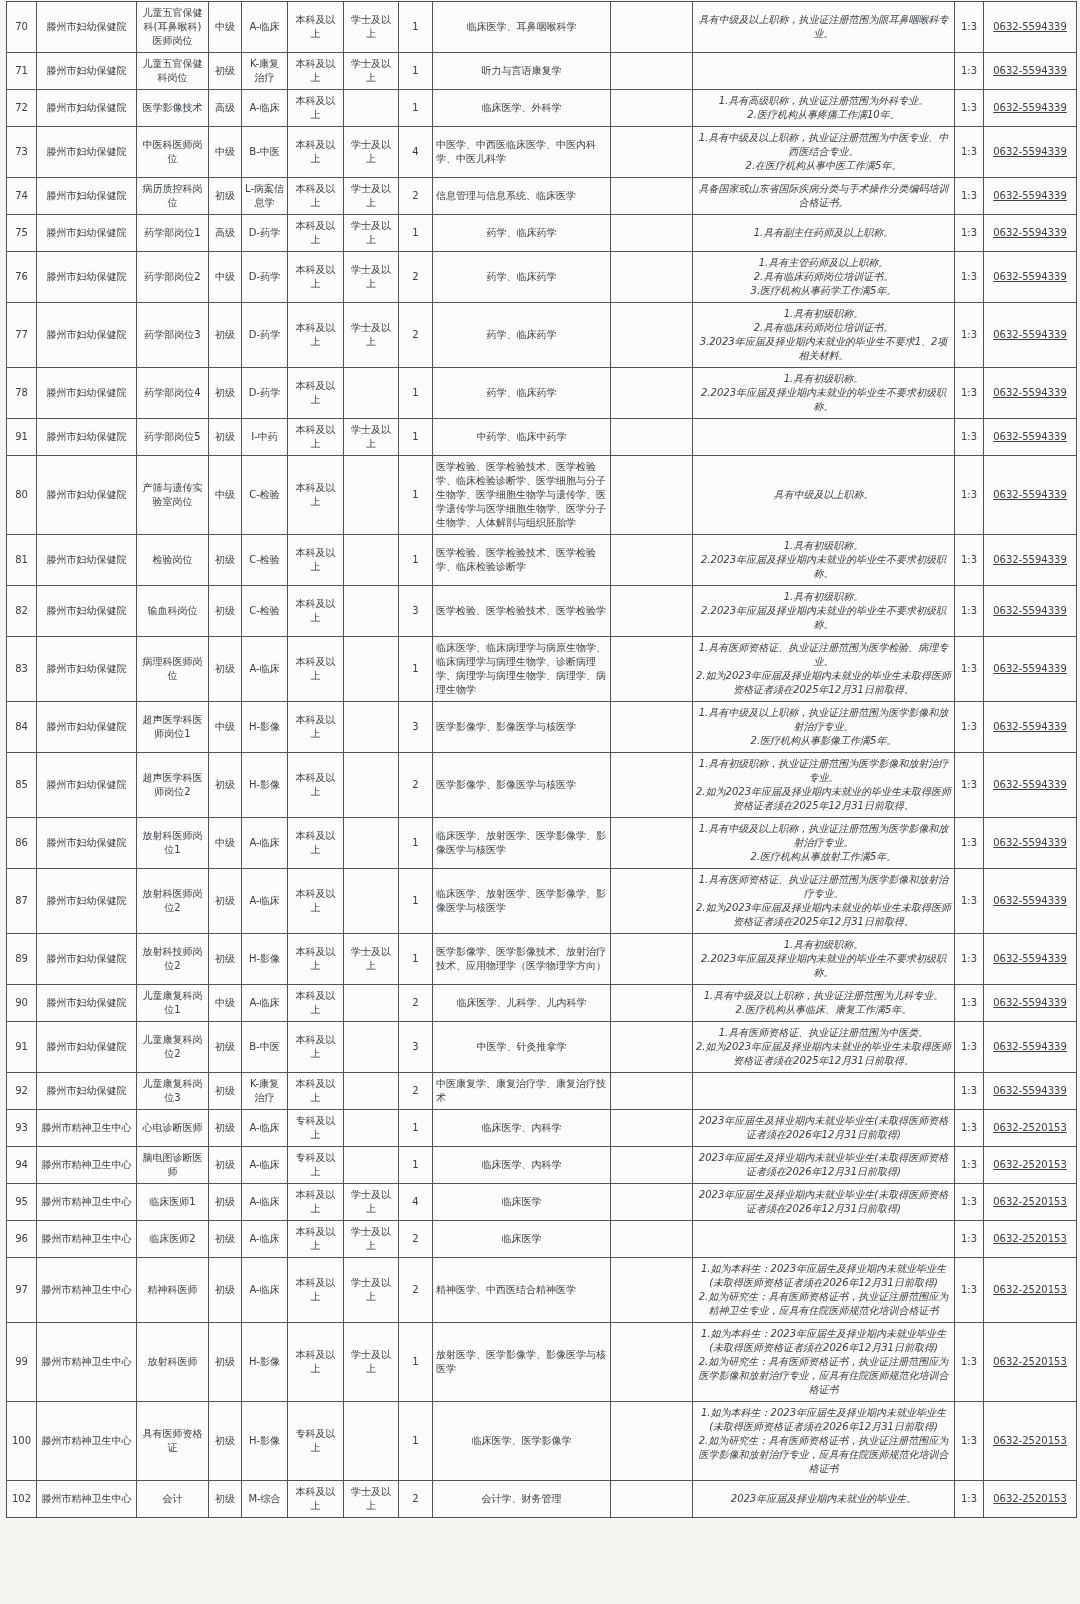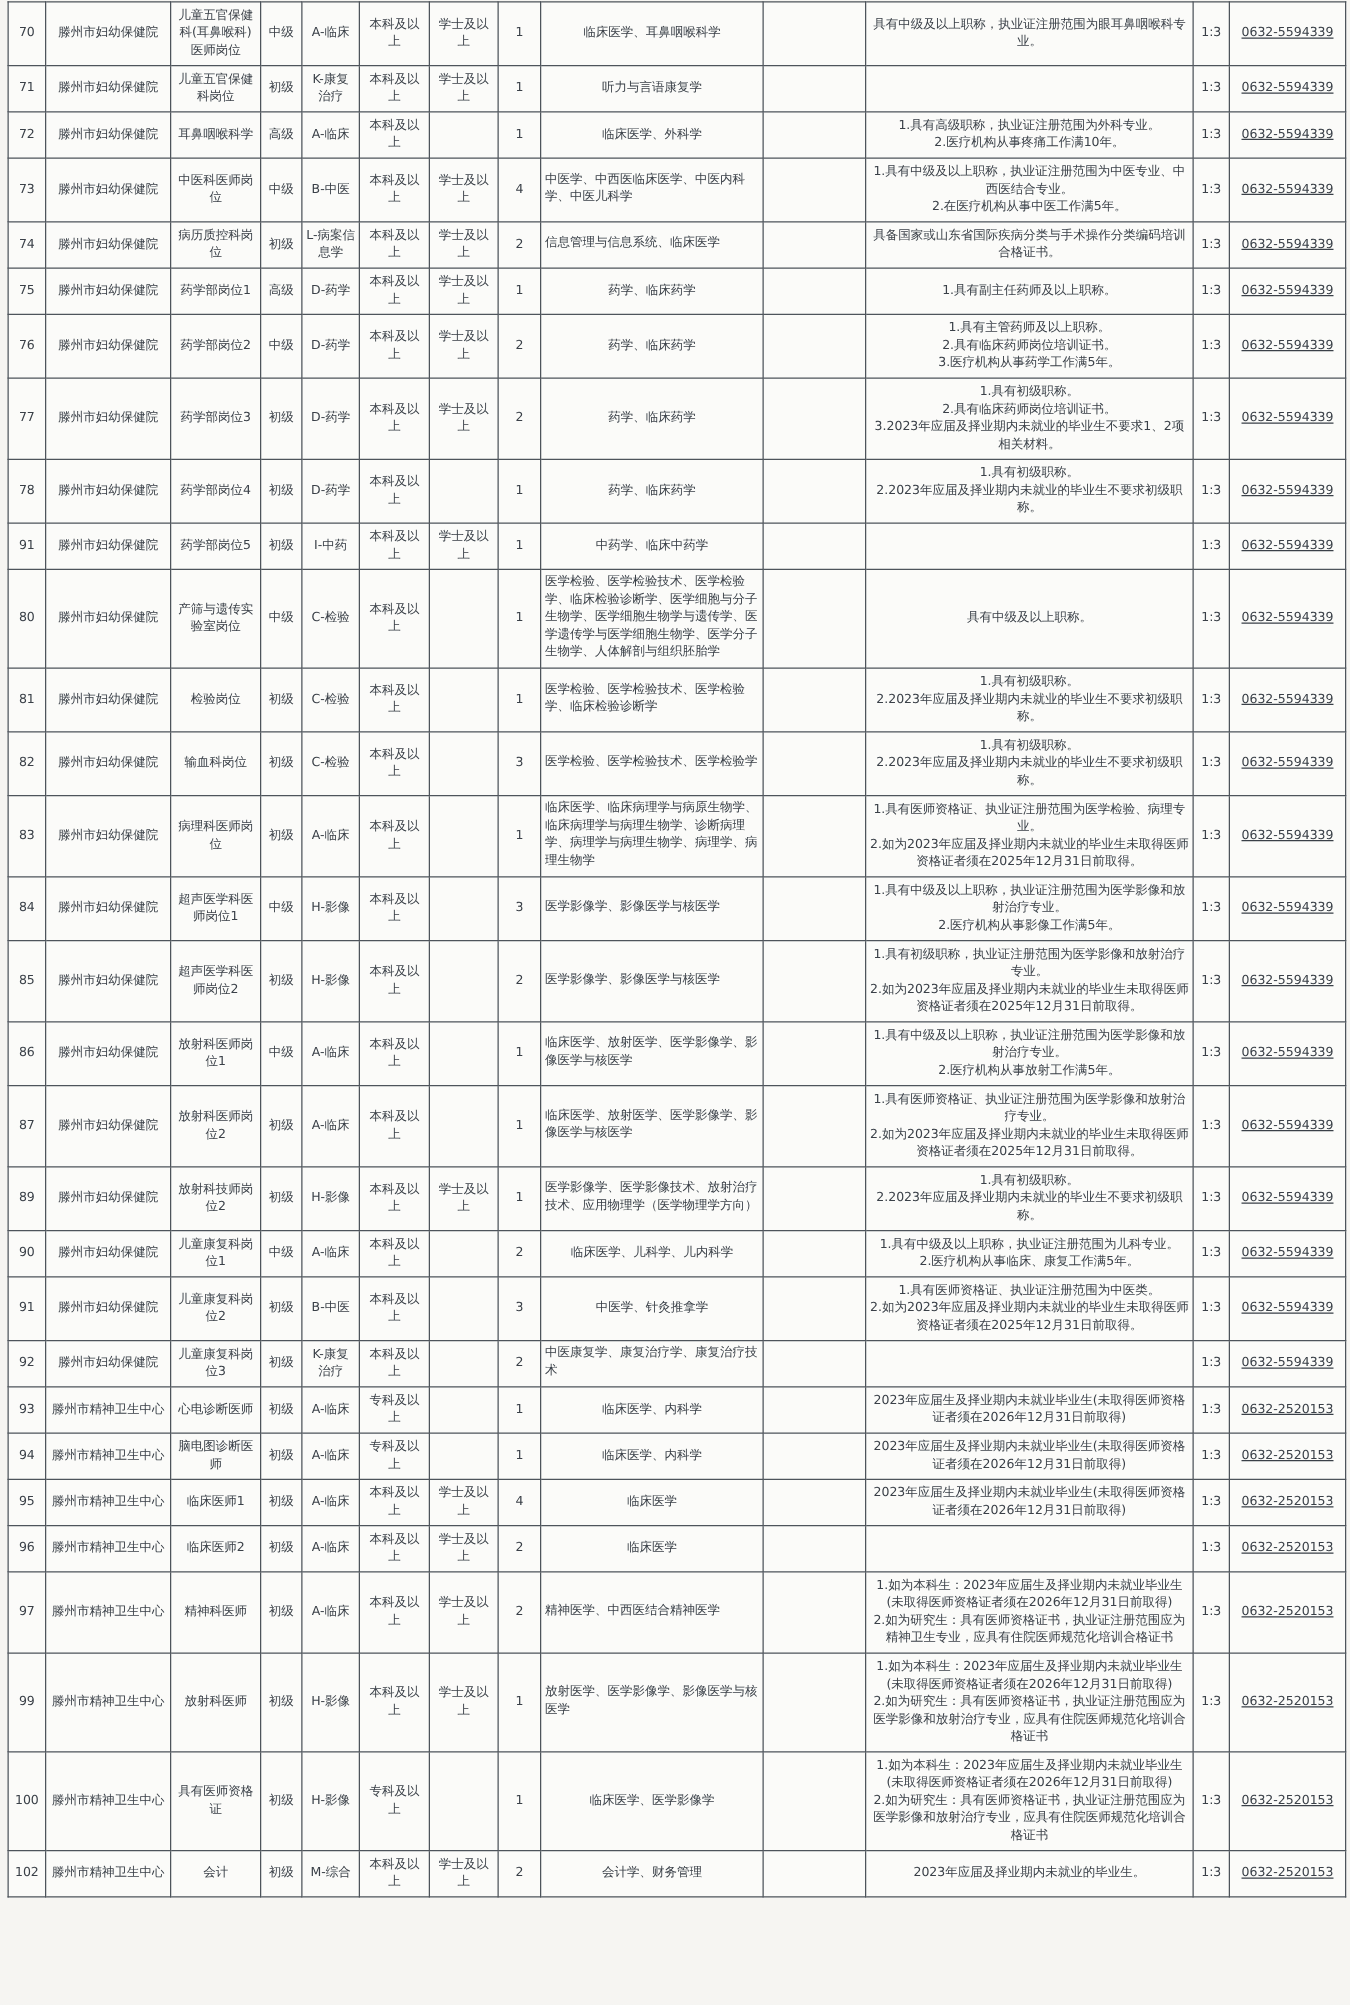--- a/index.html
+++ b/index.html
@@ -26,22 +26,22 @@
     border:1px solid var(--border);
     font-size:10px;
     line-height:1.4;
     padding:4px 3px;
     text-align:center;
     vertical-align:middle;
     color:var(--ink);
     word-break:break-all;
     height:24px;
   }
-  td.c-maj.left{text-align:left;font-family:Liberation Mono, monospace;}
-  td.c-req{text-align:left;white-space:pre-line;padding-left:5px;}
+  td.c-maj.left{text-align:left;}
+  td.c-req{text-align:left;white-space:pre-line;padding-left:5px;font-style:italic;}
   td.c-num{font-size:10px;}
   td.c-tel{font-size:10px;letter-spacing:0;text-decoration:underline;}
   
   col.w-num{width:30px}
   col.w-emp{width:100px}
   col.w-pos{width:72px}
   col.w-lvl{width:33px}
   col.w-cat{width:46px}
   col.w-edu{width:56px}
   col.w-deg{width:55px}
@@ -101,21 +101,21 @@
     <td class="c-maj">听力与言语康复学</td>
     <td class="c-blank"></td>
     <td class="c-req"></td>
     <td class="c-ratio">1:3</td>
     <td class="c-tel">0632-5594339</td>
   </tr>
 
   <tr>
     <td class="c-num">72</td>
     <td class="c-emp">滕州市妇幼保健院</td>
-    <td class="c-pos">耳鼻咽喉科学</td>
+    <td class="c-pos">医学影像技术</td>
     <td class="c-lvl">高级</td>
     <td class="c-cat">A-临床</td>
     <td class="c-edu">本科及以上</td>
     <td class="c-deg"></td>
     <td class="c-cnt">1</td>
     <td class="c-maj">临床医学、外科学</td>
     <td class="c-blank"></td>
     <td class="c-req">1.具有高级职称，执业证注册范围为外科专业。
 2.医疗机构从事疼痛工作满10年。</td>
     <td class="c-ratio">1:3</td>

